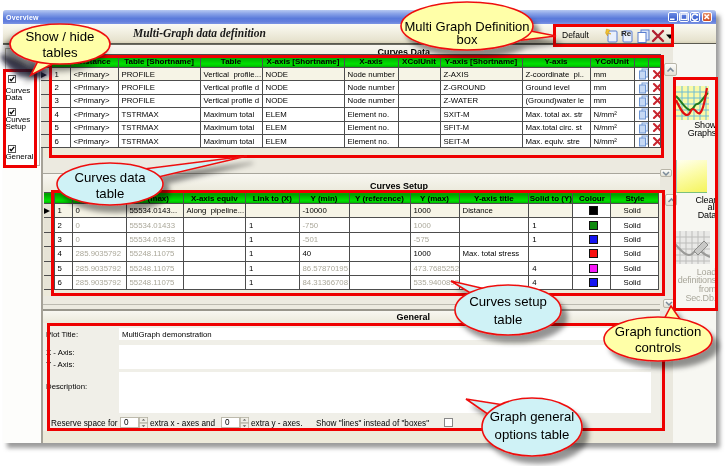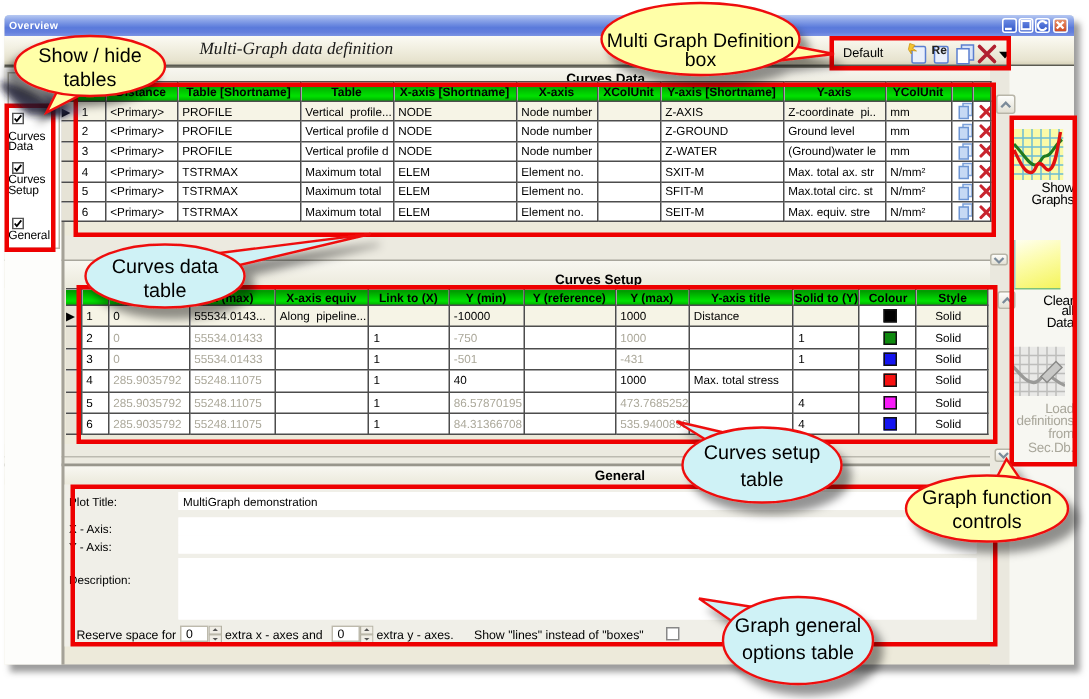--- a/index.html
+++ b/index.html
@@ -5,21 +5,21 @@
 *{margin:0;padding:0;box-sizing:border-box}
 html,body{width:726px;height:466px;background:#fff;overflow:hidden}
 body{position:relative;font-family:"Liberation Sans",sans-serif;color:#000}
 .abs{position:absolute}
 #win{left:3px;top:10px;width:713px;height:433px;background:#EDEADA;border-radius:3px 3px 0 0;box-shadow:4px 5px 4px rgba(75,75,75,.55)}
 #titlebar{left:3px;top:10px;width:713px;height:14px;border-radius:3px 3px 0 0;background:linear-gradient(180deg,#B7C9F2 0%,#8BA4E8 25%,#5A7ADB 60%,#647FDD 82%,#7B94E4 100%)}
 #titletext{left:6px;top:13.5px;font-size:7px;font-weight:bold;color:#fff;letter-spacing:.2px}
 .tbtn{top:12px;width:9.5px;height:10px;border:1px solid #fff;border-radius:2px;background:linear-gradient(180deg,#6E8CE4,#2F55C8);color:#fff}
 #btnclose{background:linear-gradient(180deg,#E8926C,#CE4A21)}
 #toolbar{left:3px;top:24px;width:713px;height:20px;background:linear-gradient(180deg,#FBFAF4 0%,#F2F0E2 40%,#E7E3CF 85%,#D8D3BA 100%);border-bottom:1px solid #5a5a50}
-#apptitle{left:133px;top:27px;font-family:"Liberation Serif",serif;font-style:italic;font-weight:normal;font-size:11.5px;color:#1a1a1a}
+#apptitle{left:133px;top:27px;font-family:"Liberation Serif",serif;font-style:italic;font-weight:bold;font-size:11.5px;color:#1a1a1a}
 #deftext{left:562px;top:30px;font-size:8.5px}
 .band{background:linear-gradient(180deg,#F8F7F1,#EBE9DB)}
 .seclabel{font-size:9px;font-weight:bold;width:140px;text-align:right}
 .gridwrap{border-collapse:collapse;table-layout:fixed;position:absolute;background:#fff}
 .gridwrap td,.gridwrap th{border:1px solid #4d4d4d;font-size:7.8px;font-weight:normal;text-align:left;padding:0 0 0 3px;overflow:hidden;white-space:nowrap;vertical-align:middle;line-height:9px}
 .gridwrap th{background:linear-gradient(180deg,#009400 0%,#00CC00 50%,#00E200 72%,#00A800 100%);font-weight:bold;text-align:center;padding:0;font-size:8px}
 .gridwrap td.sel{background:#E6E3D6;border-left:none;padding:0}
 .gridwrap th.sel{border-left:none}
 .r1 td{background:#F6F4E6}
 .r1 td.icel{background:#fff}
@@ -443,21 +443,21 @@
       </tr>
 <tr style="height:14.4px">
         <td class="sel"></td>
         <td class="ctr">3</td>
         <td class="gray">0</td>
         <td class="gray">55534.01433</td>
         <td></td>
         <td>1</td>
         <td class="gray">-501</td>
         <td></td>
-        <td class="gray">-431</td>
+        <td class="gray">-575</td>
         <td></td>
         <td>1</td>
         <td class="icel">
           <div style="width:9px;height:9px;margin:0 auto;background:#1414F0;border:1px solid #111"></div>
         </td>
         <td style="padding-left:12px">Solid</td>
       </tr>
 <tr style="height:14.4px">
         <td class="sel"></td>
         <td class="ctr">4</td>

